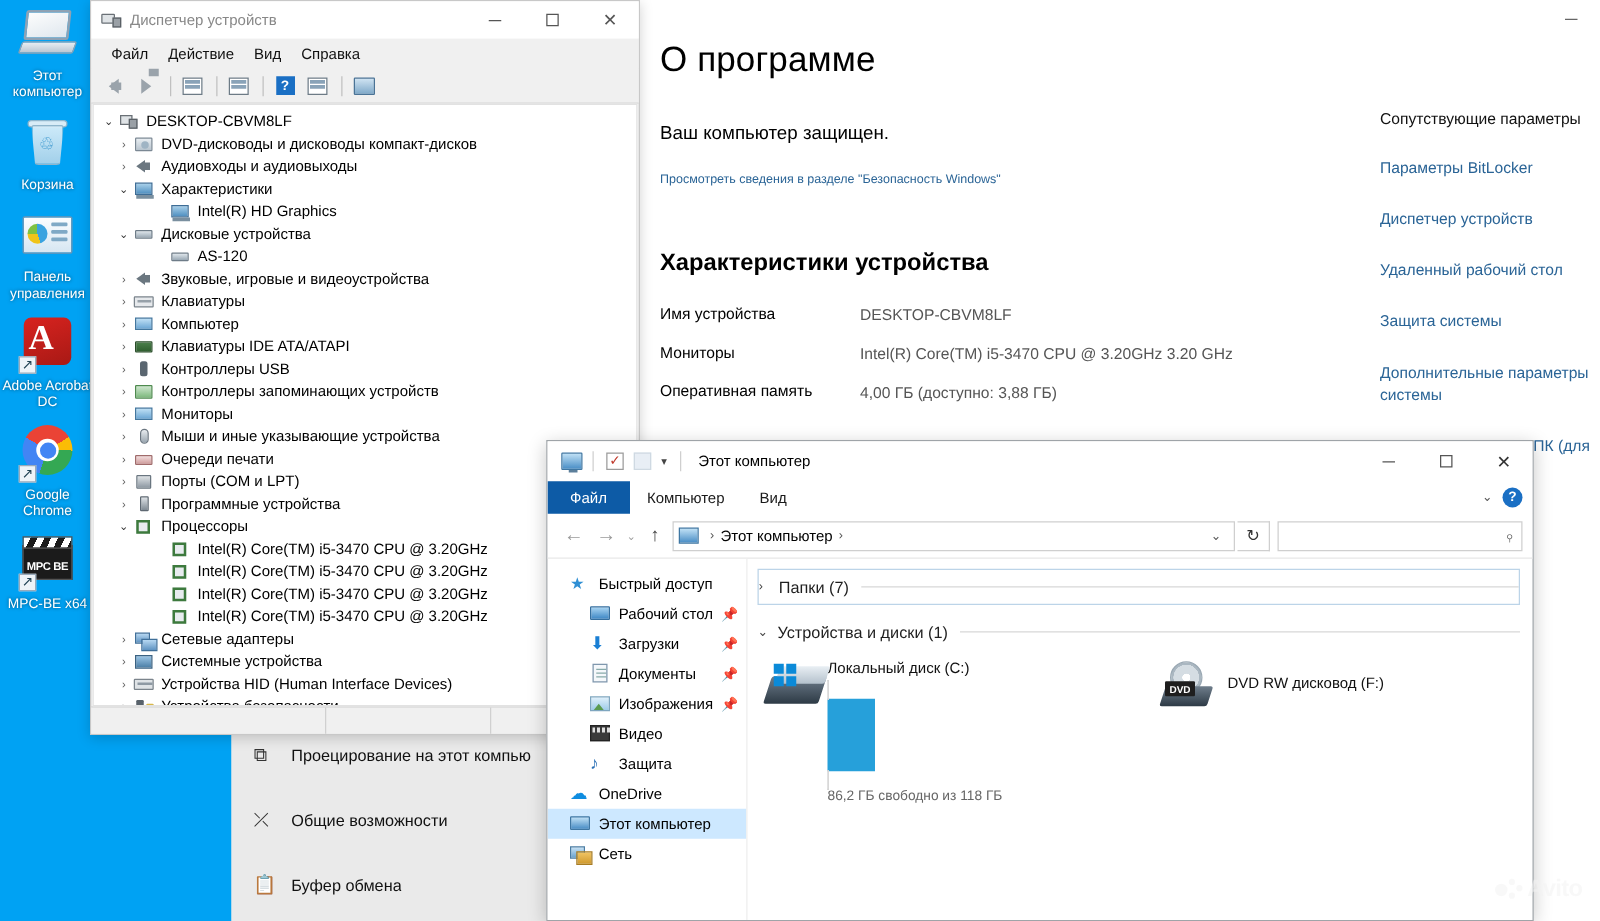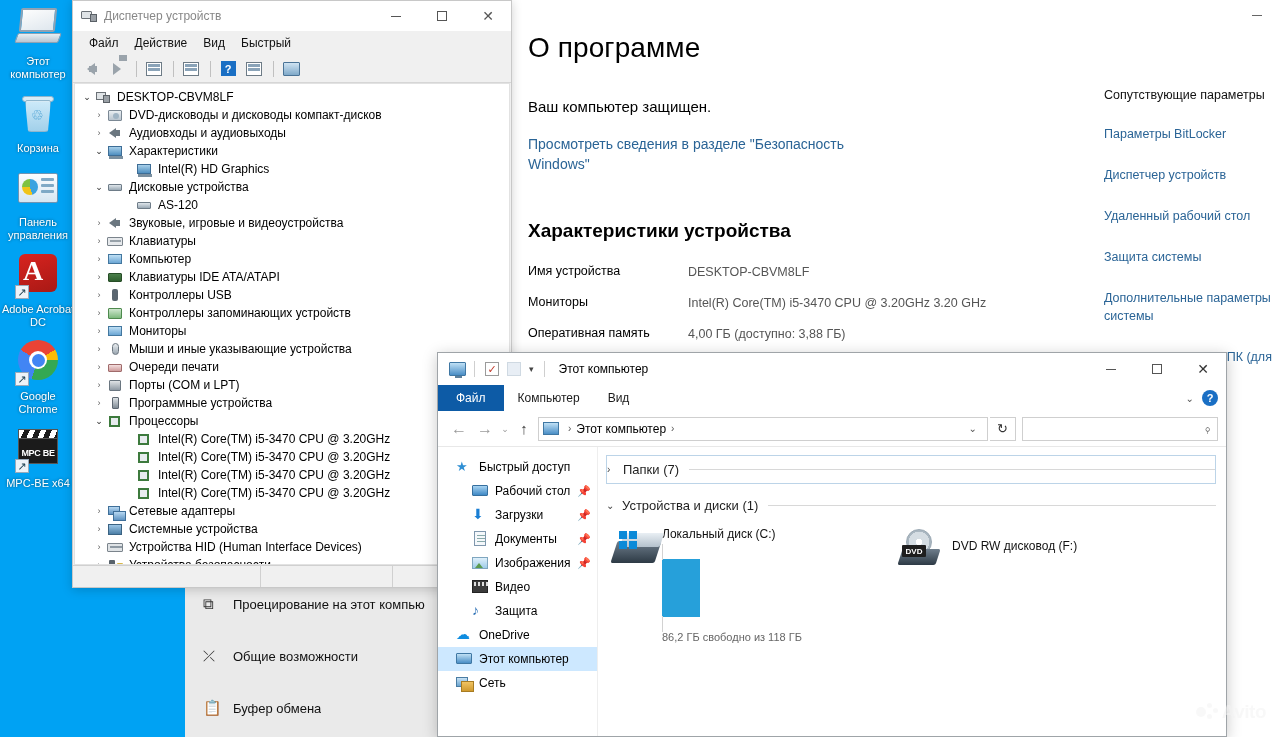--- a/index.html
+++ b/index.html
@@ -148,21 +148,21 @@
   }
   #settings .min-btn span { width: 10px; height: 1px; background: #666; display:block; }
   .set-body { position: absolute; left: 0; top: 0; width: 840px; height: 737px; }
   .set-col-main { position: absolute; left: 88px; top: 32px; width: 560px; }
   .set-h1 {
     font-size: 28px; font-weight: normal; color: #000;
     margin-bottom: 34px; letter-spacing: .1px;
   }
   .set-prot { font-size: 15px; color: #000; margin-bottom: 19px; }
   .set-link {
-    color: #2a6496; font-size: 14px; line-height: 20px;
+    color: #2a6496; font-size: 10px; line-height: 20px;
     display: block; cursor: pointer; max-width: 320px;
   }
   .set-h2 {
     font-size: 19px; color: #000; margin-top: 46px; margin-bottom: 22px;
   }
   .spec-row { display: flex; margin-bottom: 14px; font-size: 12.5px; }
   .spec-key { width: 160px; color: #000; flex-shrink: 0; }
   .spec-val { color: #555; line-height: 17px; }
   .set-col-right {
     position: absolute; left: 664px; top: 88px; width: 200px;
@@ -437,21 +437,21 @@
   .grp-hdr {
     display: flex; align-items: center; font-size: 13px; color: #1f1f1f;
     margin-bottom: 3px; cursor: pointer;
   }
   .grp-hdr .gchev { width: 16px; font-size: 10px; color: #444; }
   .grp-hdr .gline { flex: 1; height: 1px; background: #d8d8d8; margin-left: 10px; }
   .grp-box-folders {
     border: 1px solid #bcd4e8; padding: 6px 0 6px 0; margin-bottom: 14px;
   }
   .grp-box-folders .grp-hdr { margin-bottom: 0; }
-  .drive-row { display: flex; margin-top: 12px; }
+  .drive-row { display: flex; margin-top: 12px; justify-content: space-between; }
   .drive-item { display: flex; width: 290px; cursor: pointer; }
   .drv-ico { width: 56px; height: 46px; position: relative; flex-shrink: 0; }
   .hdd-body {
     position: absolute; left: 8px; top: 16px; width: 44px; height: 22px;
     background: linear-gradient(180deg,#6f7e8c,#2d3a45);
     border-radius: 2px; transform: skewX(-18deg);
   }
   .hdd-top {
     position: absolute; left: 16px; top: 8px; width: 40px; height: 14px;
     background: linear-gradient(180deg,#e9eff4,#b4c1cc);
@@ -644,21 +644,21 @@
       </span>
     <span class="wbtn close">
         <span class="glyph-x">✕</span>
       </span>
   </div>
 
   <div class="dm-menu">
     <span>Файл</span>
     <span>Действие</span>
     <span>Вид</span>
-    <span>Быстрый</span>
+    <span>Справка</span>
   </div>
 
   <div class="dm-toolbar">
     <span class="tb-btn">
         <span class="arrow-l"></span>
       </span>
     <span class="tb-btn">
         <span class="arrow-r"></span>
       </span>
     <span class="tb-sep"></span>

